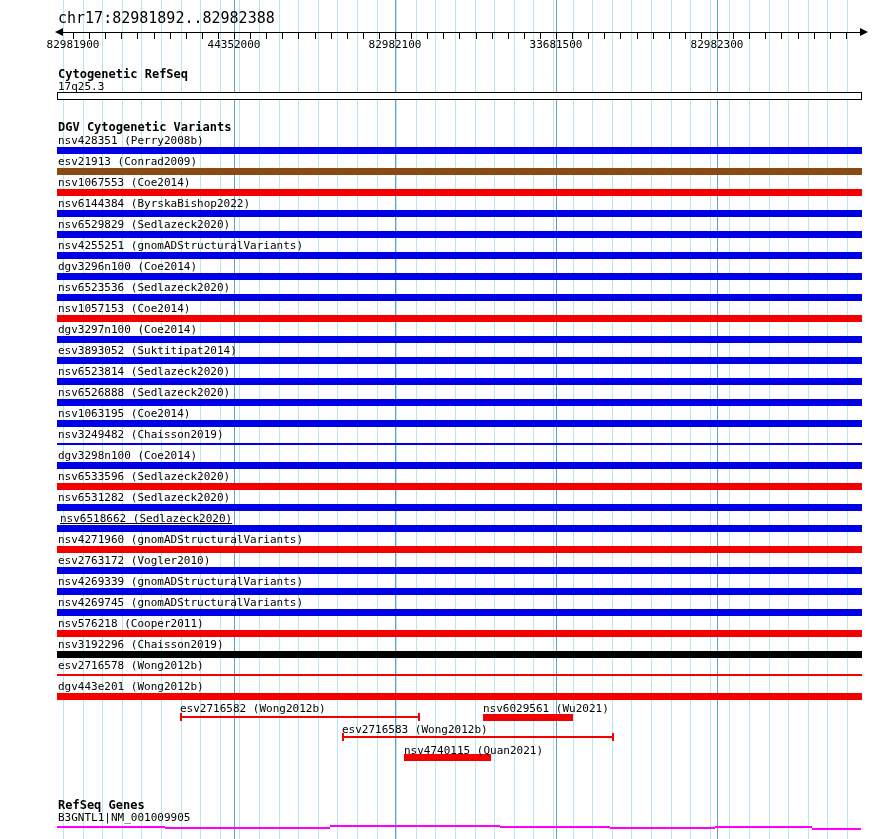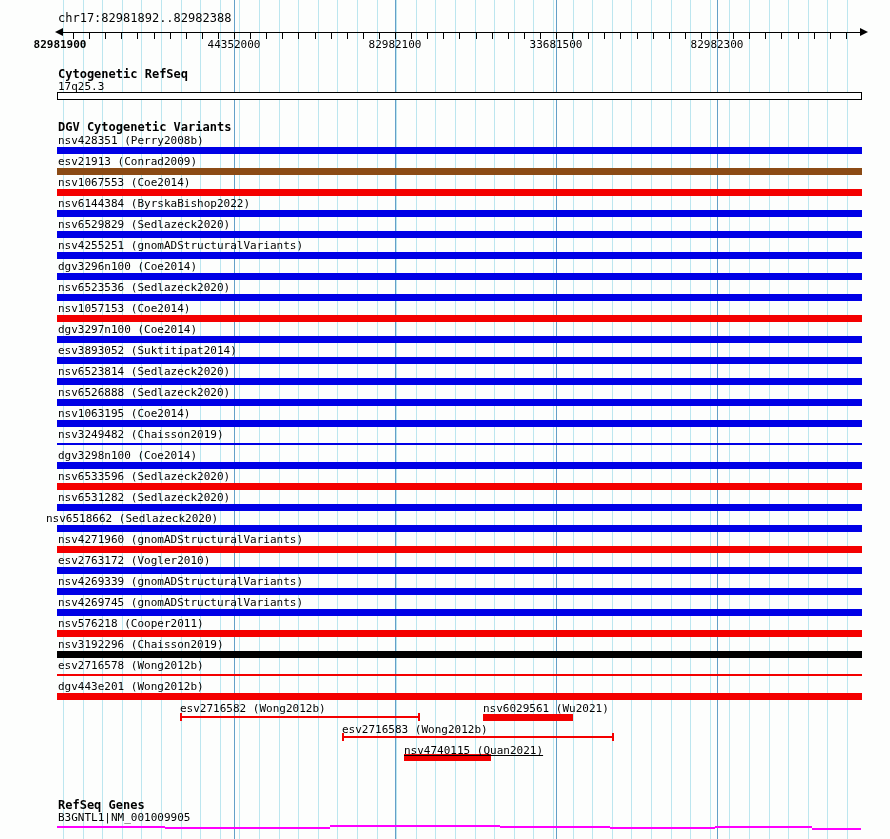--- a/index.html
+++ b/index.html
@@ -2,21 +2,21 @@
 <html><head>
 <meta charset="utf-8">
 <style>
   html,body{margin:0;padding:0;}
   body{font-family:"DejaVu Sans Mono","Liberation Mono",monospace;}
   #canvas{position:relative;width:890px;height:839px;background:#FDFEFD;overflow:hidden;}
   .gridline{position:absolute;top:0;bottom:0;width:1px;z-index:0;}
   .txt{position:absolute;color:#000;white-space:nowrap;z-index:3;font-size:11px;line-height:11px;}
   .section-title{position:absolute;left:58px;color:#000;white-space:nowrap;z-index:3;
                  font-size:12px;line-height:13px;font-weight:bold;}
-  .pos-label{position:absolute;left:58px;top:12px;font-size:12px;line-height:12px;z-index:3;}
+  .pos-label{position:absolute;left:58px;top:12px;font-size:15px;line-height:12px;z-index:3;}
   .axis-line{position:absolute;left:59px;top:32px;width:803px;height:1px;background:#000;z-index:2;}
   .arrow-left{position:absolute;left:55px;top:28px;width:0;height:0;z-index:2;
               border-top:4px solid transparent;border-bottom:4px solid transparent;border-right:8px solid #000;}
   .arrow-right{position:absolute;left:860px;top:28px;width:0;height:0;z-index:2;
                border-top:4px solid transparent;border-bottom:4px solid transparent;border-left:8px solid #000;}
   .tick{position:absolute;top:32px;width:1px;height:7px;background:#000;z-index:2;}
   .tick-label{position:absolute;top:39px;transform:translateX(-50%);font-size:11px;line-height:12px;z-index:3;white-space:nowrap;}
   .band-rect{position:absolute;left:57px;top:92px;width:805px;height:8px;background:#FFFFFF;
              border:1px solid #000;box-sizing:border-box;z-index:2;}
   .variant-label{position:absolute;font-size:11px;line-height:11px;color:#000;white-space:nowrap;z-index:3;cursor:pointer;}
@@ -126,21 +126,21 @@
         <div class="tick" style="left: 701px;"></div>
         <div class="tick" style="left: 717px;"></div>
         <div class="tick" style="left: 733px;"></div>
         <div class="tick" style="left: 749px;"></div>
         <div class="tick" style="left: 765px;"></div>
         <div class="tick" style="left: 781px;"></div>
         <div class="tick" style="left: 798px;"></div>
         <div class="tick" style="left: 814px;"></div>
         <div class="tick" style="left: 830px;"></div>
         <div class="tick" style="left: 846px;"></div>
-        <div class="tick-label" style="left: 60px; font-weight: bold;">82981900</div>
+        <div class="tick-label" style="left: 73px;">82981900</div>
         <div class="tick-label" style="left: 234px;">44352000</div>
         <div class="tick-label" style="left: 395px;">82982100</div>
         <div class="tick-label" style="left: 556px;">33681500</div>
         <div class="tick-label" style="left: 717px;">82982300</div>
       </div>
   </div>
 
   <div class="section-title" style="top:68px">Cytogenetic RefSeq</div>
   <div class="txt" style="left:58px;top:81px">17q25.3</div>
   <div class="band-rect"></div>
@@ -176,21 +176,21 @@
       <div class="variant-label" style="left: 58px; top: 408px;">nsv1063195 (Coe2014)</div>
       <div class="variant-bar" style="left: 57px; width: 805px; background: rgb(0, 0, 230); top: 420px; height: 7px;"></div>
       <div class="variant-label" style="left: 58px; top: 429px;">nsv3249482 (Chaisson2019)</div>
       <div class="variant-bar" style="left: 57px; width: 805px; background: rgb(0, 0, 230); top: 443px; height: 2px;"></div>
       <div class="variant-label" style="left: 58px; top: 450px;">dgv3298n100 (Coe2014)</div>
       <div class="variant-bar" style="left: 57px; width: 805px; background: rgb(0, 0, 230); top: 462px; height: 7px;"></div>
       <div class="variant-label" style="left: 58px; top: 471px;">nsv6533596 (Sedlazeck2020)</div>
       <div class="variant-bar" style="left: 57px; width: 805px; background: rgb(244, 0, 0); top: 483px; height: 7px;"></div>
       <div class="variant-label" style="left: 58px; top: 492px;">nsv6531282 (Sedlazeck2020)</div>
       <div class="variant-bar" style="left: 57px; width: 805px; background: rgb(0, 0, 230); top: 504px; height: 7px;"></div>
-      <div class="variant-label" style="left: 46px; top: 513px;">nsv6518662 (Sedlazeck2020)</div>
+      <div class="variant-label" style="left: 60px; top: 513px; text-decoration: underline;">nsv6518662 (Sedlazeck2020)</div>
       <div class="variant-bar" style="left: 57px; width: 805px; background: rgb(0, 0, 230); top: 525px; height: 7px;"></div>
       <div class="variant-label" style="left: 58px; top: 534px;">nsv4271960 (gnomADStructuralVariants)</div>
       <div class="variant-bar" style="left: 57px; width: 805px; background: rgb(244, 0, 0); top: 546px; height: 7px;"></div>
       <div class="variant-label" style="left: 58px; top: 555px;">esv2763172 (Vogler2010)</div>
       <div class="variant-bar" style="left: 57px; width: 805px; background: rgb(0, 0, 230); top: 567px; height: 7px;"></div>
       <div class="variant-label" style="left: 58px; top: 576px;">nsv4269339 (gnomADStructuralVariants)</div>
       <div class="variant-bar" style="left: 57px; width: 805px; background: rgb(0, 0, 230); top: 588px; height: 7px;"></div>
       <div class="variant-label" style="left: 58px; top: 597px;">nsv4269745 (gnomADStructuralVariants)</div>
       <div class="variant-bar" style="left: 57px; width: 805px; background: rgb(0, 0, 230); top: 609px; height: 7px;"></div>
       <div class="variant-label" style="left: 58px; top: 618px;">nsv576218 (Cooper2011)</div>
@@ -204,21 +204,21 @@
       <div class="variant-label" style="left: 180px; top: 703px;">esv2716582 (Wong2012b)</div>
       <div class="variant-bar" style="left: 180px; width: 240px; top: 716px; height: 2px; background: rgb(244, 0, 0);"></div>
       <div class="cap" style="left: 180px; top: 713px; height: 8px; background: rgb(244, 0, 0);"></div>
       <div class="cap" style="left: 418px; top: 713px; height: 8px; background: rgb(244, 0, 0);"></div>
       <div class="variant-label" style="left: 483px; top: 703px;">nsv6029561 (Wu2021)</div>
       <div class="variant-bar" style="left: 483px; width: 90px; top: 714px; height: 7px; background: rgb(244, 0, 0);"></div>
       <div class="variant-label" style="left: 342px; top: 724px;">esv2716583 (Wong2012b)</div>
       <div class="variant-bar" style="left: 342px; width: 272px; top: 736px; height: 2px; background: rgb(244, 0, 0);"></div>
       <div class="cap" style="left: 342px; top: 733px; height: 8px; background: rgb(244, 0, 0);"></div>
       <div class="cap" style="left: 612px; top: 733px; height: 8px; background: rgb(244, 0, 0);"></div>
-      <div class="variant-label" style="left: 404px; top: 745px; text-decoration: underline;">nsv4740115 (Quan2021)</div>
+      <div class="variant-label" style="left: 404px; top: 745px;">nsv4740115 (Quan2021)</div>
       <div class="variant-bar" style="left: 404px; width: 87px; top: 754px; height: 7px; background: rgb(244, 0, 0);"></div>
     </div>
 
   <div class="section-title" style="top:799px">RefSeq Genes</div>
   <div class="txt" style="left:58px;top:812px">B3GNTL1|NM_001009905</div>
   <div id="gene-line-layer">
       <div class="gene-seg" style="left: 57px; width: 108px; top: 826px; background: rgb(255, 0, 255);"></div>
       <div class="gene-seg" style="left: 165px; width: 165px; top: 827px; background: rgb(255, 0, 255);"></div>
       <div class="gene-seg" style="left: 330px; width: 170px; top: 825px; background: rgb(255, 0, 255);"></div>
       <div class="gene-seg" style="left: 500px; width: 110px; top: 826px; background: rgb(255, 0, 255);"></div>

